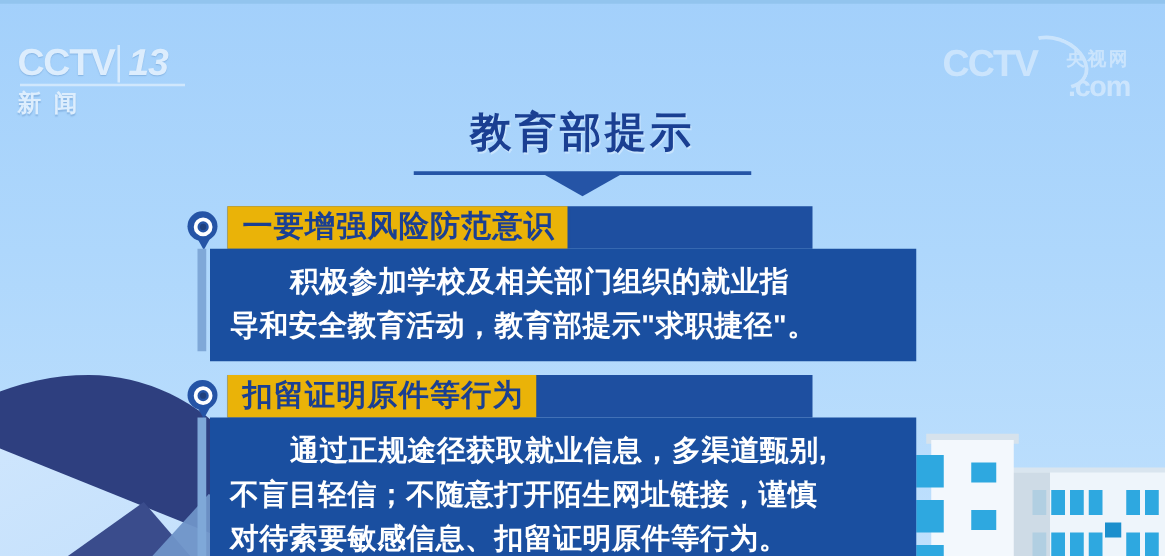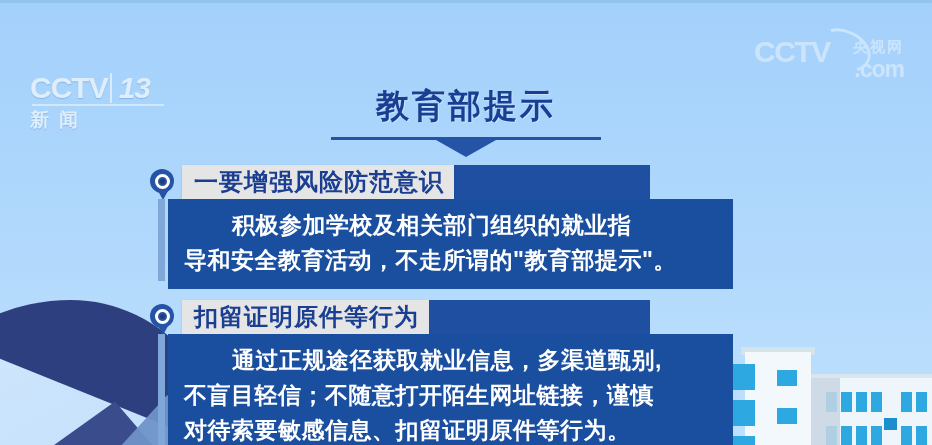--- a/index.html
+++ b/index.html
@@ -82,23 +82,22 @@
   }
   .bldg-shadow {
     position:absolute; left:806px; top:378px; width:34px; height:72px;
     background:#c8d6e2; opacity:.85;
   }
   .win { position:absolute; background:#2ea8e0; }
   .win.dk { background:#1b8fcd; }
 
   
   .cctv-logo {
-    position:absolute; left:30px; top:36px; width:160px; height:62px;
+    position:absolute; left:14px; top:36px; width:160px; height:62px;
     opacity:.62;
-    margin-top:37px;
   }
   .cctv-word {
     font-size:30px; font-weight:bold; color:#fff; letter-spacing:-1px;
     text-shadow:0 1px 1px rgba(70,120,180,.55);
     line-height:30px;
   }
   .cctv-13 {
     display:inline-block; margin-left:2px;
     border-left:2px solid rgba(255,255,255,.9);
     padding-left:7px; font-style:italic;
@@ -171,21 +170,21 @@
     width:5px; height:5px; border-radius:50%; background:#1e3f7d;
   }
   .marker-tail {
     width:0; height:0; margin:-2px auto 0;
     border-left:5px solid transparent; border-right:5px solid transparent;
     border-top:9px solid #2554a6;
   }
 
   .hdr-box {
     position:absolute; left:32px; top:0; height:34px;
-    background:#e5e5e5;
+    background:#eab308;
     display:flex; align-items:center;
     padding:0 10px 0 12px;
     box-shadow:0 1px 2px rgba(30,60,120,.18);
   }
   .hdr-text {
     font-size:24px; font-weight:bold; color:#1a3f92; letter-spacing:1px;
     white-space:nowrap; line-height:26px;
   }
   .hdr-strip {
     position:absolute; top:0; height:34px; background:#1e4fa0;
@@ -280,21 +279,21 @@
         </div>
       <div class="marker-tail"></div>
     </div>
     <div class="hdr-strip" style="left:32px; width:468px;"></div>
     <div class="hdr-box">
       <span class="hdr-text">一要增强风险防范意识</span>
     </div>
     <div class="body-edge" style="height:82px;"></div>
     <div class="body-panel" style="width:565px;">
       <div class="body-text">积极参加学校及相关部门组织的就业指
-导和安全教育活动，不走所谓的"教育部提示"。</div>
+导和安全教育活动，教育部提示"求职捷径"。</div>
     </div>
   </div>
 
   <div class="block" style="left:150px; top:300px; width:600px;">
     <div class="marker">
       <div class="marker-circle">
           <div class="marker-ring">
             <div class="marker-dot"></div>
           </div>
         </div>

